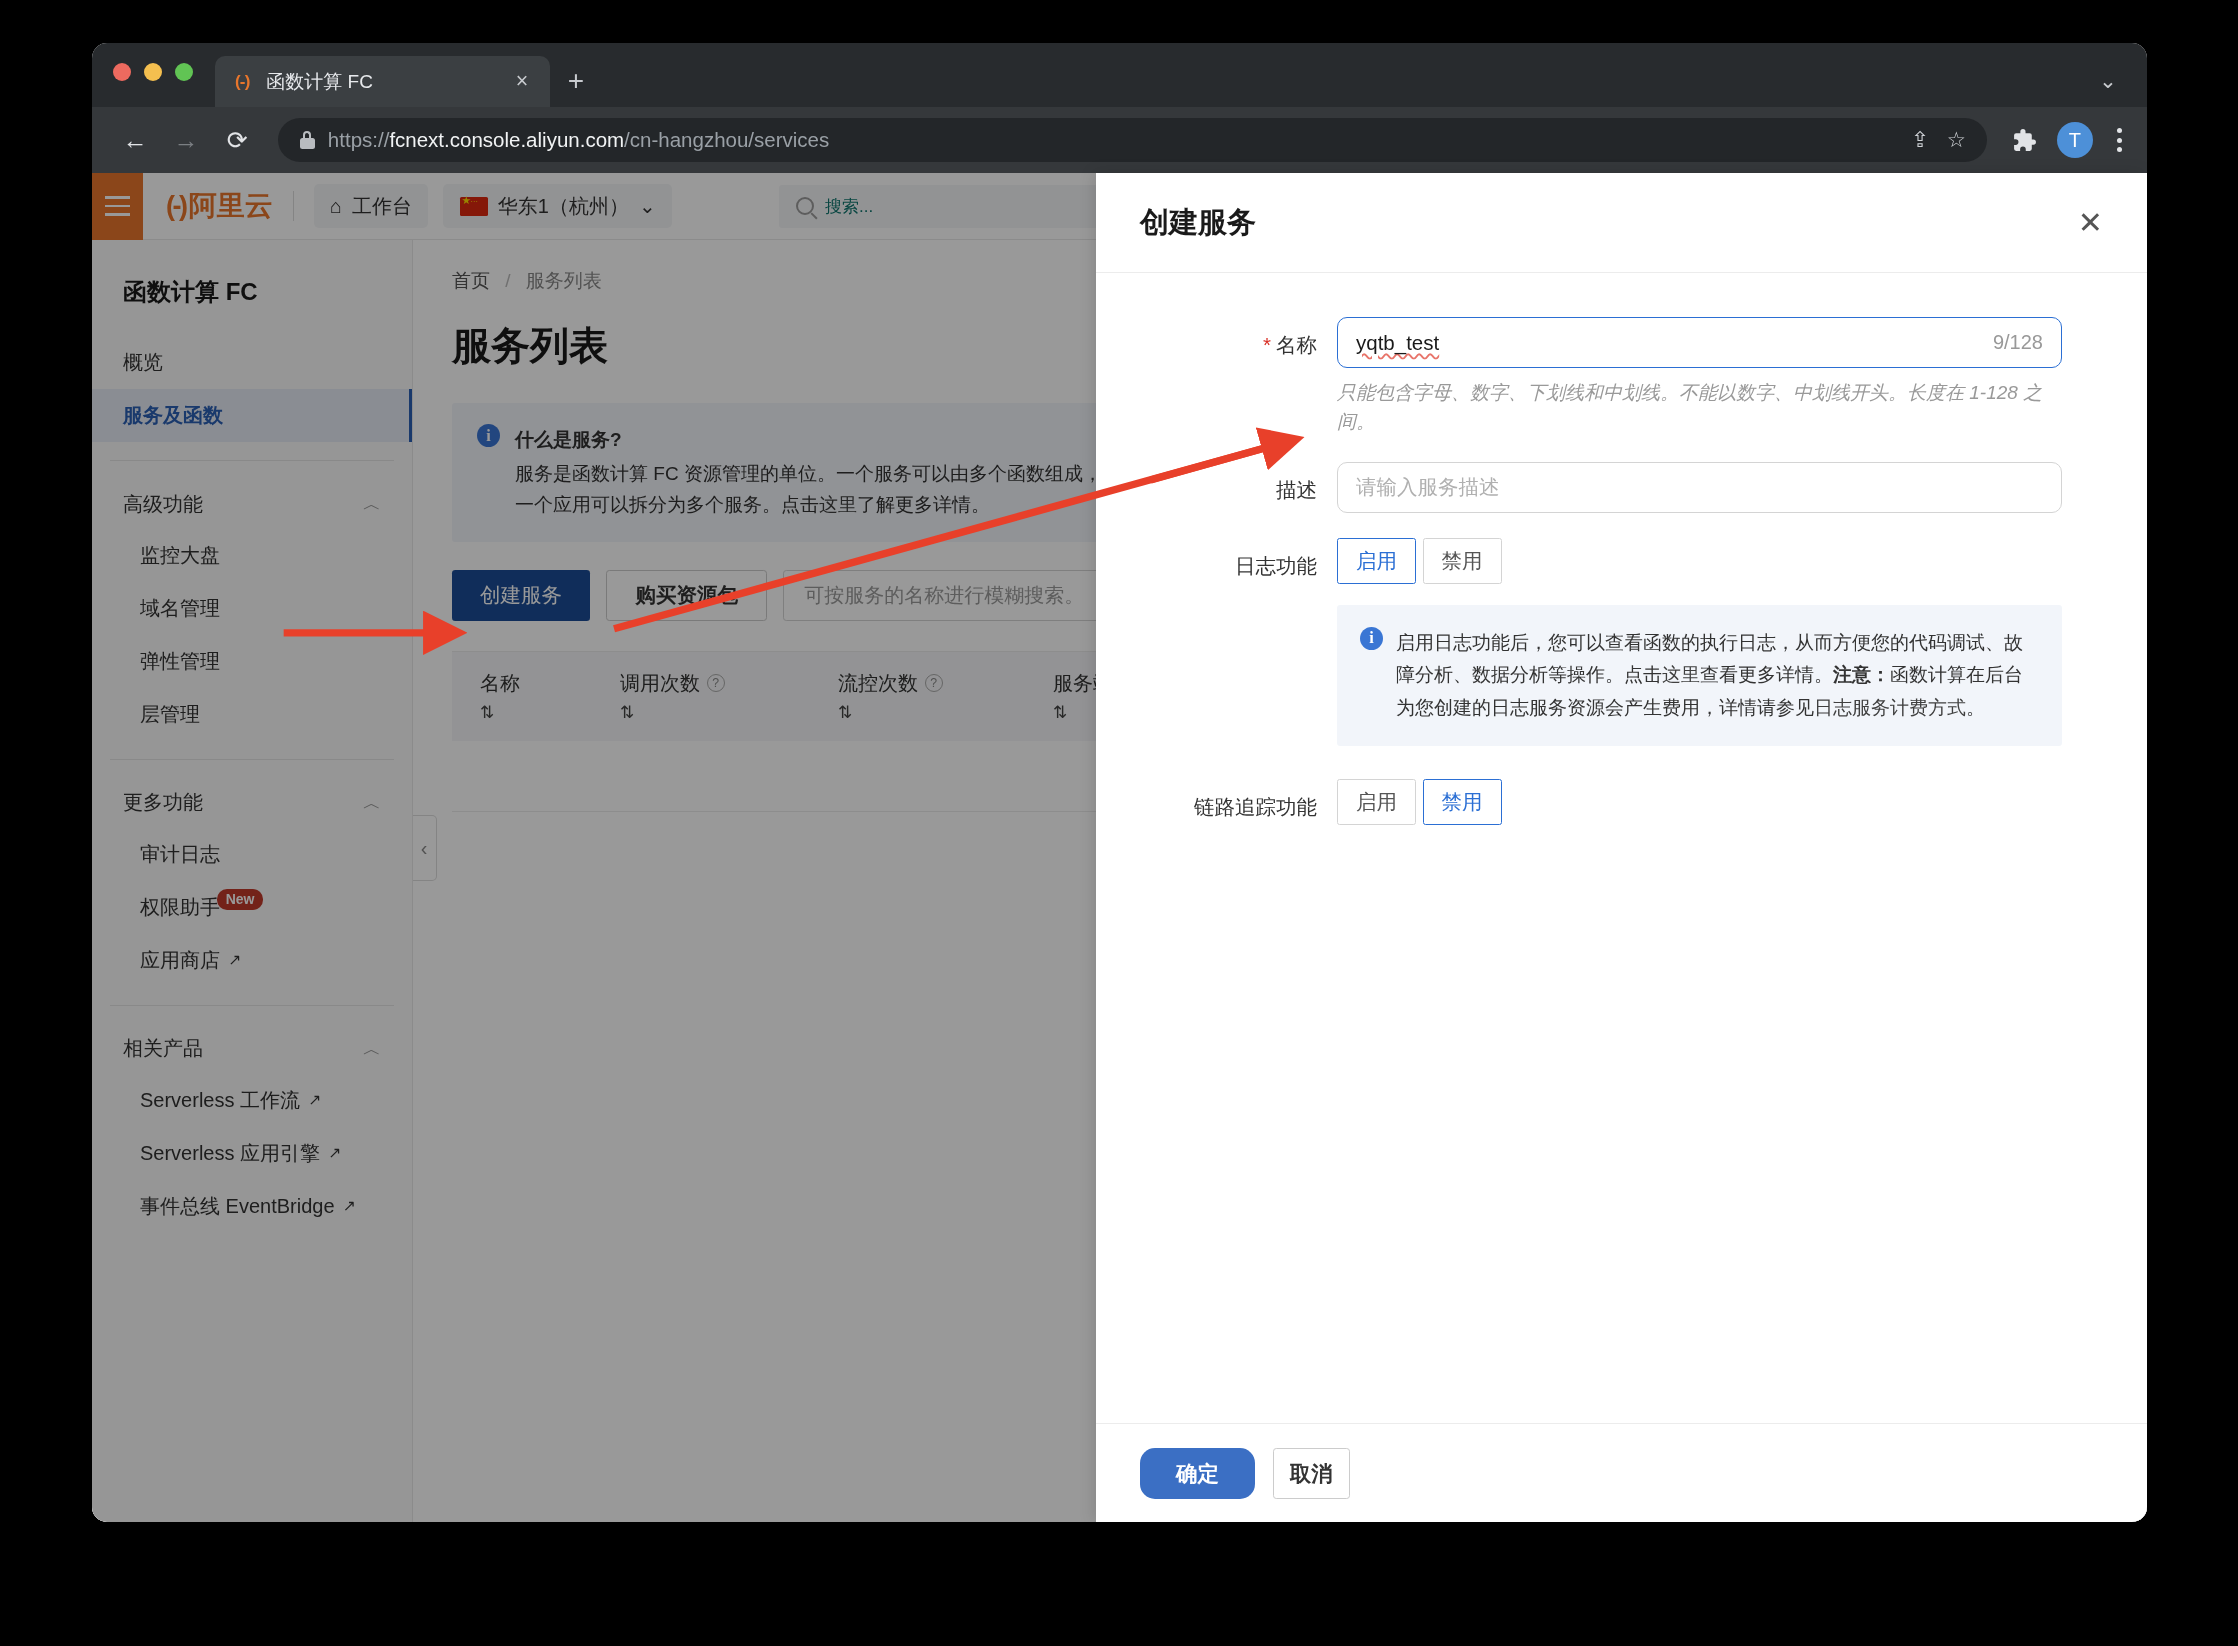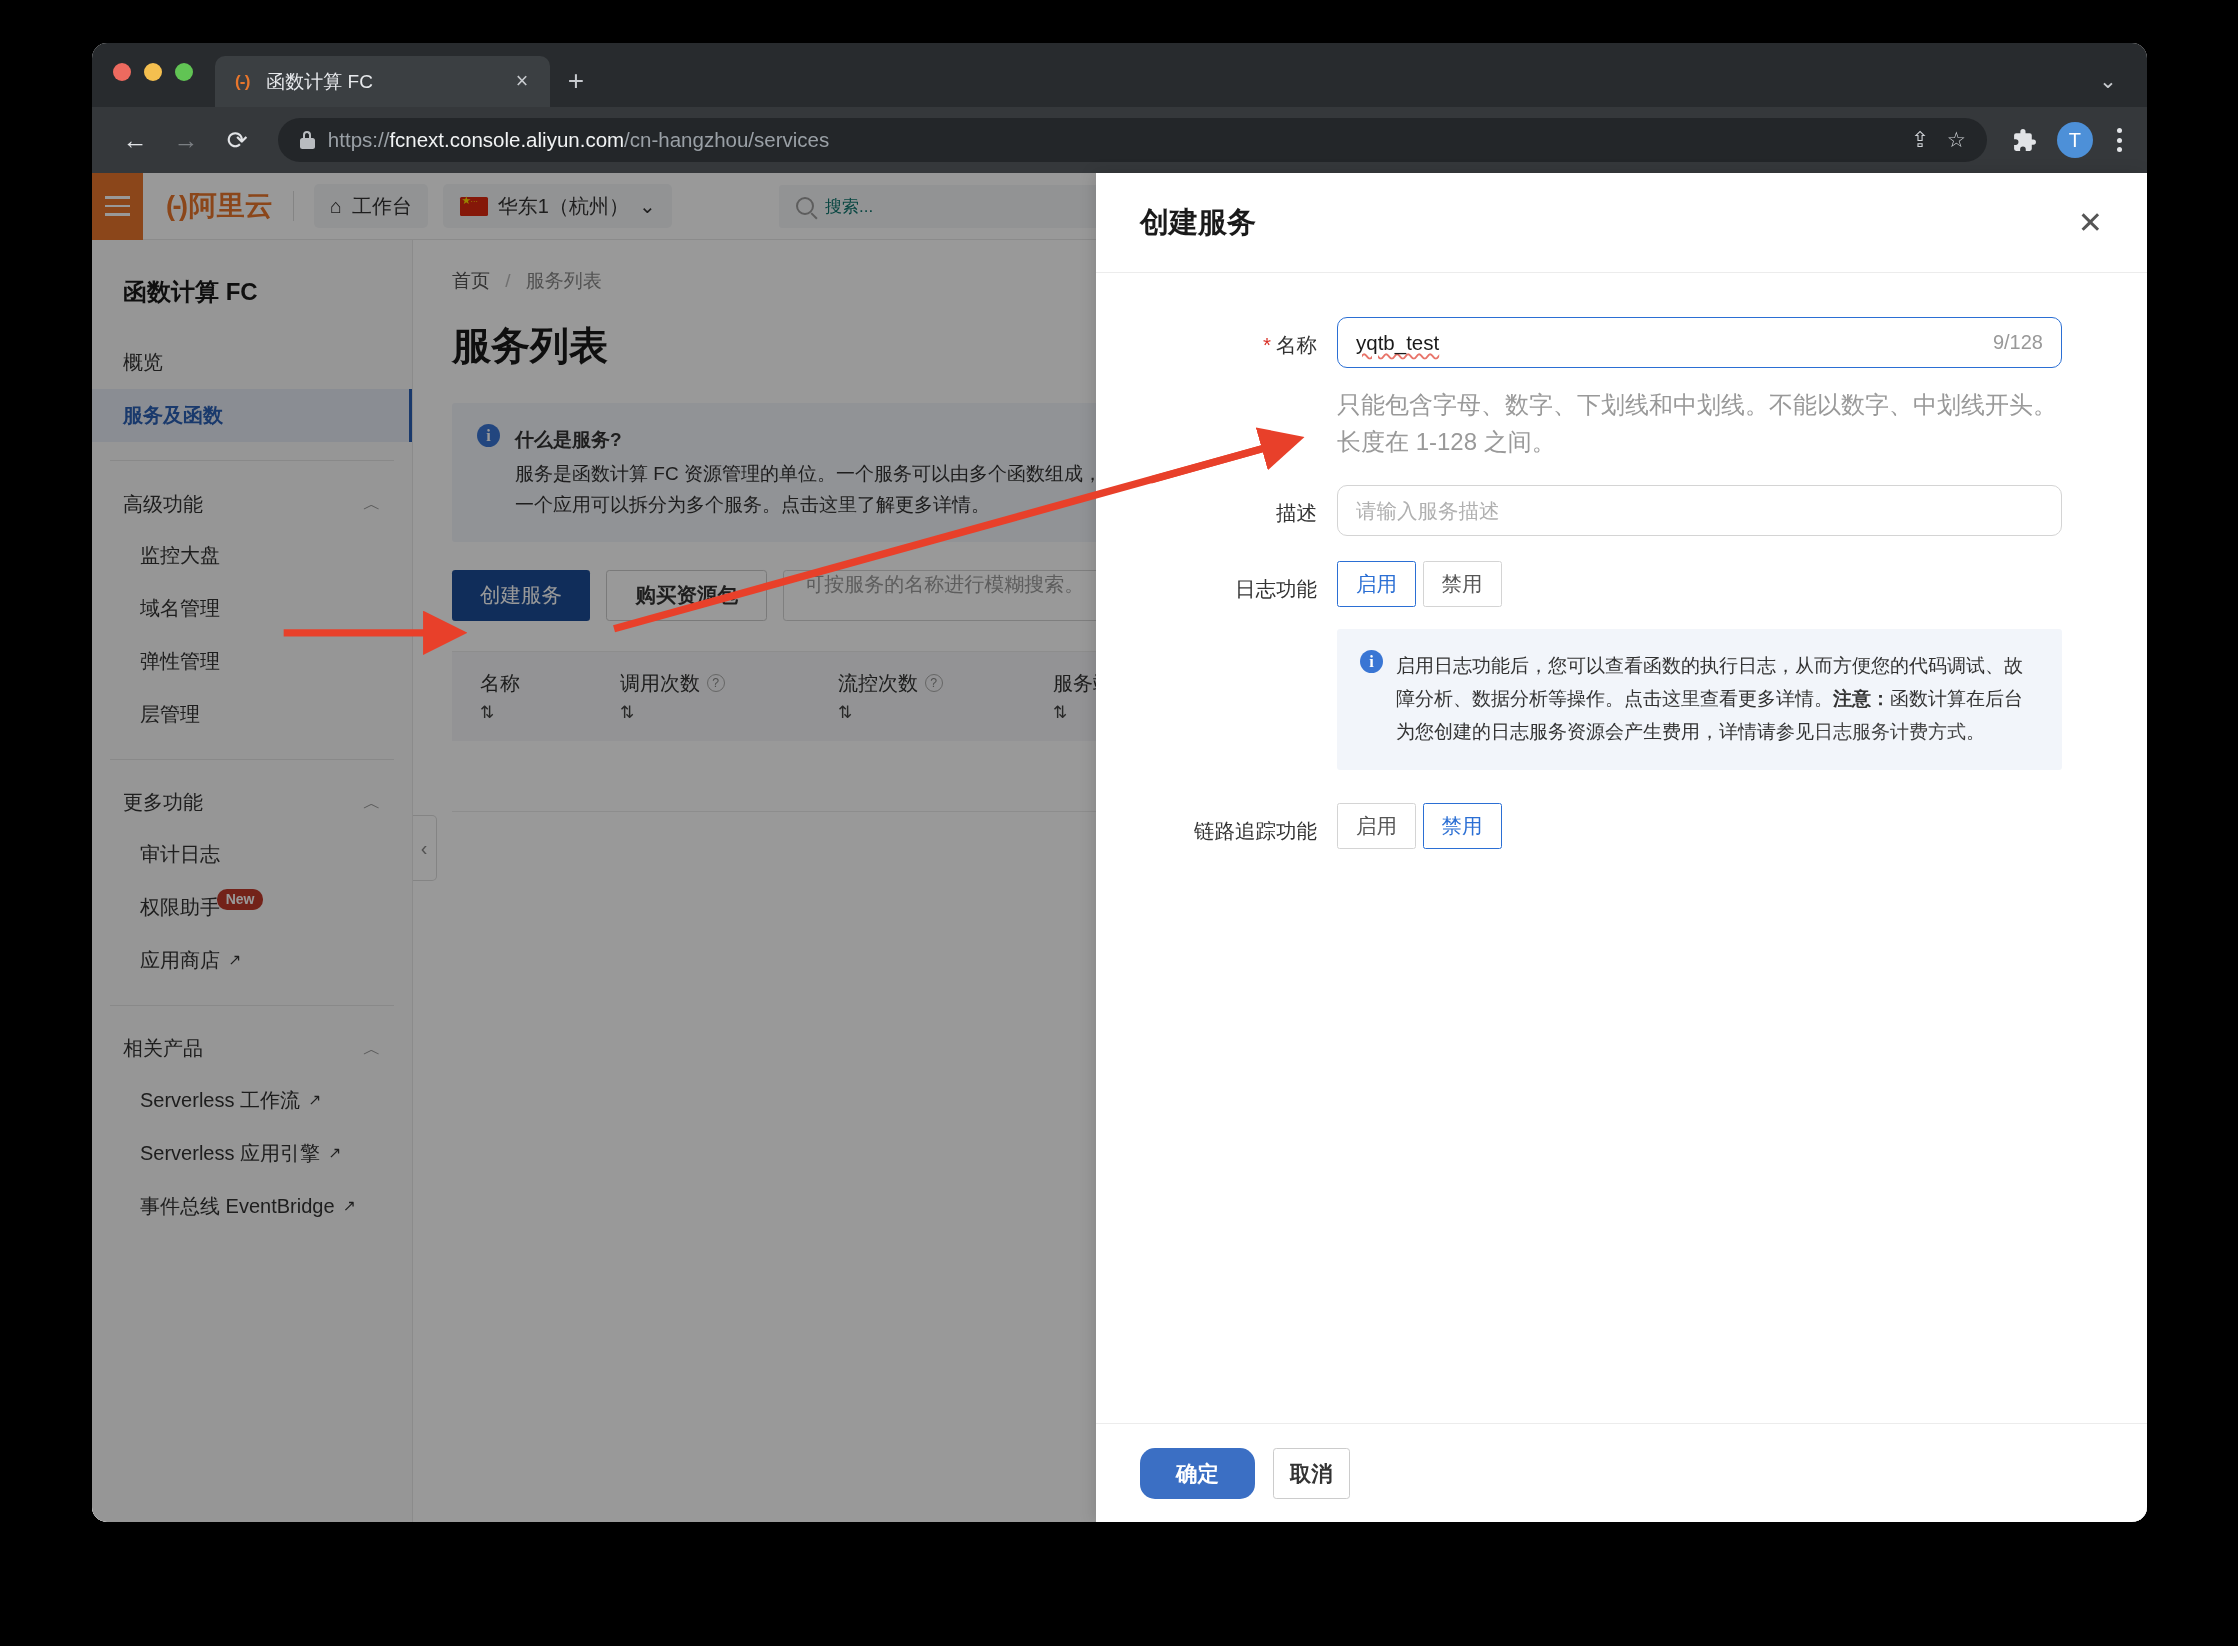--- a/index.html
+++ b/index.html
@@ -216,21 +216,21 @@
     font-size: 20.5px; cursor: pointer; font-family: inherit;
   }
   .btn-default {
     background: #fff; color: #333; border: 0.8px solid #ccc;
     height: 51px; padding: 0 28px; border-radius: 3.3px;
     font-size: 20.5px; cursor: pointer; font-weight: 700; font-family: inherit;
   }
   #table-search {
     height: 51px; border: 0.8px solid #d4d4d4; border-radius: 3.3px;
     padding: 0 20px; font-size: 20px; color: #9b9b9b;
-    width: 526px; display: flex; align-items: flex-start; cursor: text;
+    width: 526px; display: flex; align-items: center; cursor: text;
   }
 
   #data-table { border-top: 0.8px solid #ececec; }
   #table-head {
     display: flex; background: #f5f6f8; height: 89px; align-items: center;
     padding: 0 28px;
   }
   .th { font-size: 20px; color: #333; }
   .th .lbl { display: flex; align-items: center; gap: 6.6px; white-space: nowrap; }
   .qmark {
@@ -291,21 +291,21 @@
   .input-val {
     color: #1a1a1a;
     text-decoration: underline;
     text-decoration-style: wavy;
     text-decoration-color: #e8746a;
     text-decoration-thickness: 1.6px;
     text-underline-offset: 3.3px;
   }
   .counter { margin-left: auto; color: #999; font-size: 20px; }
   .placeholder { color: #b0b0b0; }
-  .help-text { font-size: 24px; color: #999; line-height: 1.55; margin-top: 18px; }
+  .help-text { font-size: 19px; color: #999; line-height: 1.55; margin-top: 10px; font-style: italic; }
 
   .radio-group { display: flex; }
   .rbtn {
     height: 46px; min-width: 66px; padding: 0 18px;
     border: 0.8px solid #d4d4d4; background: #fff;
     display: flex; align-items: center; justify-content: center;
     font-size: 20.5px; color: #555; cursor: pointer;
     margin-right: 6.6px; border-radius: 2.5px; font-family: inherit;
   }
   .rbtn.sel { border: 1.3px solid #2b6fd4; color: #2b6fd4; }

